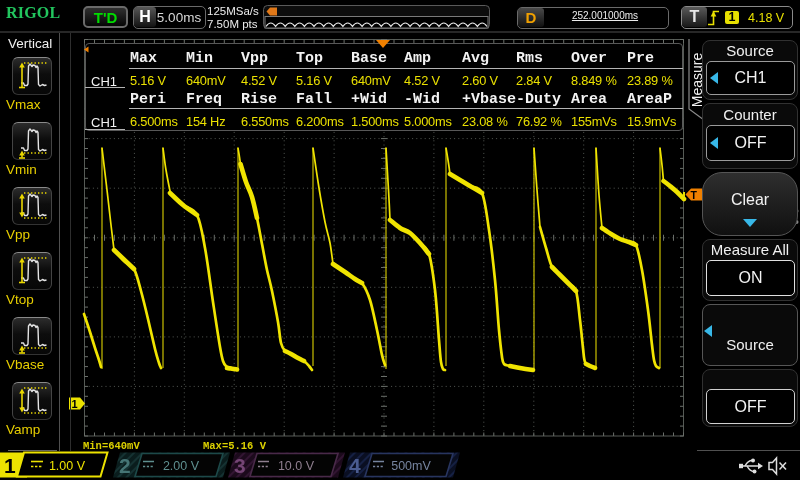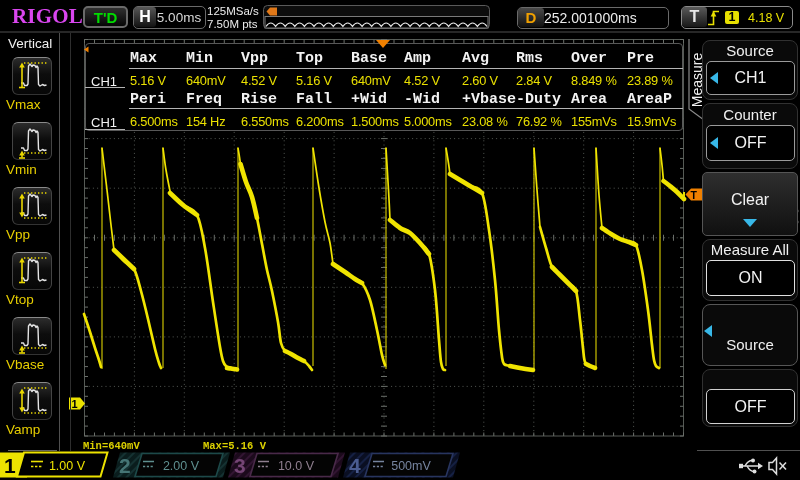--- a/index.html
+++ b/index.html
@@ -1,36 +1,36 @@
 <!DOCTYPE html>
 <html><head><meta charset="utf-8"><style>
 * { margin:0; padding:0; box-sizing:border-box; }
 html,body { background:#000; }
 #screen { position:relative; width:800px; height:480px; background:#000; overflow:hidden;
   font-family:"Liberation Sans",sans-serif; }
 .abs { position:absolute; }
 
-#logo { position:absolute; left:12px; top:4px; font-family:"Liberation Serif",serif; font-weight:bold;
-  font-size:21px; color:#d946ef; letter-spacing:0.2px; }
+#logo { position:absolute; left:6px; top:4px; font-family:"Liberation Serif",serif; font-weight:bold;
+  font-size:16px; color:#22c55e; letter-spacing:0.2px; }
 #tdbox { position:absolute; left:83px; top:6px; width:45px; height:22px; border:2px solid #6a6a6a;
   border-radius:5px; background:linear-gradient(#303030,#050505); color:#00dc00; font-weight:bold;
   font-size:15px; text-align:center; line-height:19px; }
 #hbox { position:absolute; left:133px; top:6px; width:73px; height:23px; border:1.5px solid #6a6a6a;
   border-radius:5px; background:#000; }
 #hbox .patch { position:absolute; left:0px; top:0px; width:22px; height:20px; border-radius:3px;
   background:linear-gradient(#585858,#121212); color:#fff; font-weight:bold; font-size:16px;
   text-align:center; line-height:20px; }
 #hbox .val { position:absolute; left:21px; top:2.5px; width:48px; text-align:center; color:#d8d8d8; font-size:13.5px; }
 #rate { position:absolute; left:207px; top:5px; color:#ececec; font-size:11.5px; line-height:12.5px; }
 #dbox { position:absolute; left:517px; top:7px; width:152px; height:22px; border:1.5px solid #6a6a6a;
   border-radius:5px; background:#000; }
 #dbox .patch { position:absolute; left:0; top:0; width:26px; height:19px; border-radius:3px;
   background:linear-gradient(#4a4a4a,#101010); color:#f0a000; font-weight:bold; font-size:15px;
   text-align:center; line-height:19px; }
-#dbox .val { position:absolute; left:26px; top:2px; width:122px; color:#ececec; font-size:14px; }
+#dbox .val { position:absolute; left:26px; top:2px; width:122px; text-align:center; color:#ececec; font-size:10px;text-decoration:underline; }
 #tbox { position:absolute; left:681px; top:6px; width:112px; height:23px; border:1.5px solid #8a8a8a;
   border-radius:5px; background:#000; }
 #tbox .patch { position:absolute; left:0; top:0; width:25px; height:20px; border-radius:3px;
   background:linear-gradient(#5a5a5a,#181818); color:#e8e8e8; font-weight:bold; font-size:16px;
   text-align:center; line-height:20px; }
 #tbox .chip { position:absolute; left:43px; top:4px; width:14px; height:13px; background:#e8e000;
   border-radius:2px; color:#000; font-weight:bold; font-size:12.5px; text-align:center; line-height:13px; }
 #tbox .val { position:absolute; left:66px; top:3.5px; color:#e8e000; font-size:12.5px; }
 #topsep { position:absolute; left:0; top:31px; width:800px; height:1.5px; background:#272727; }
 
@@ -51,21 +51,21 @@
 .tv { color:#eae000; font-family:"Liberation Sans",sans-serif; font-size:12.8px; letter-spacing:-0.2px; }
 .tsep { position:absolute; height:1px; background:#b4b4b4; }
 
 .grp { position:absolute; left:702px; width:96px; border:1.5px solid #313131; border-radius:8px; background:#0a0a0a; }
 .rlab { position:absolute; left:702px; width:96px; text-align:center; color:#f0f0f0; font-size:15px; }
 .rbtn { position:absolute; left:706px; width:89px; border:1.2px solid #909090; border-radius:5px;
   background:#000; color:#f2f2f2; text-align:center; display:flex; align-items:center; justify-content:center; }
 .tril { position:absolute; left:3px; top:50%; margin-top:-6px; width:0; height:0;
   border-top:6px solid transparent; border-bottom:6px solid transparent; border-right:8.5px solid #38b8e8; }
 .clearbtn { position:absolute; left:702px; top:172px; width:96px; height:64px; border:1.5px solid #555;
-  border-radius:5px; background:linear-gradient(#2e2e2e,#101010); color:#f2f2f2; font-size:16px; text-align:center; }
+  border-radius:20px; background:linear-gradient(#2e2e2e,#101010); color:#f2f2f2; font-size:16px; text-align:center; }
 .trid { margin:10px auto 0; width:0; height:0; border-left:7px solid transparent;
   border-right:7px solid transparent; border-top:8px solid #38b8e8; }
 #mtab { position:absolute; left:688px; top:39px; width:18px; height:80px; }
 #mtab span { position:absolute; left:-31px; top:33px; width:80px; transform:rotate(-90deg);
   color:#f0f0f0; font-size:14px; text-align:center; }
 #minmax, #minmax2 { position:absolute; top:439.5px; color:#ddd200; font-family:"Liberation Mono",monospace;
   font-weight:bold; font-size:10.5px; }
 </style></head>
 <body>
 <div id="screen">

